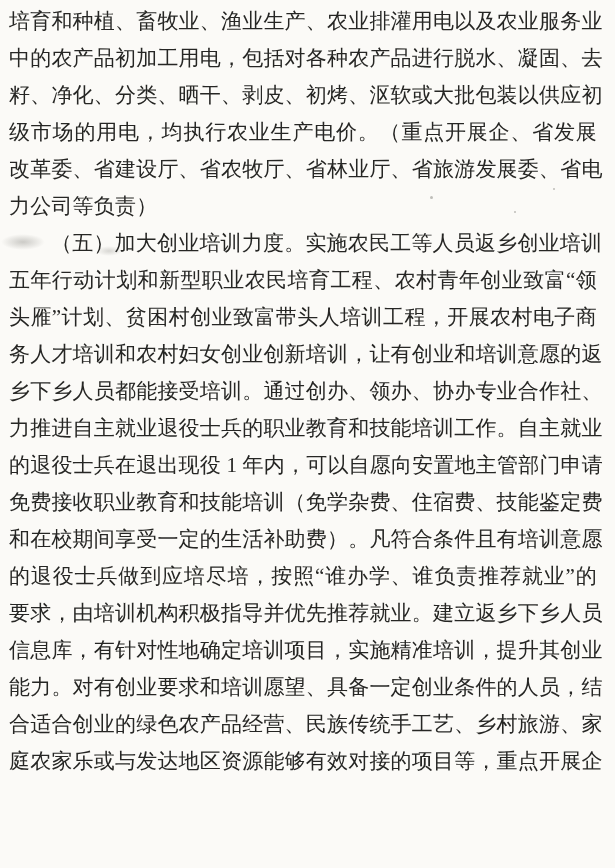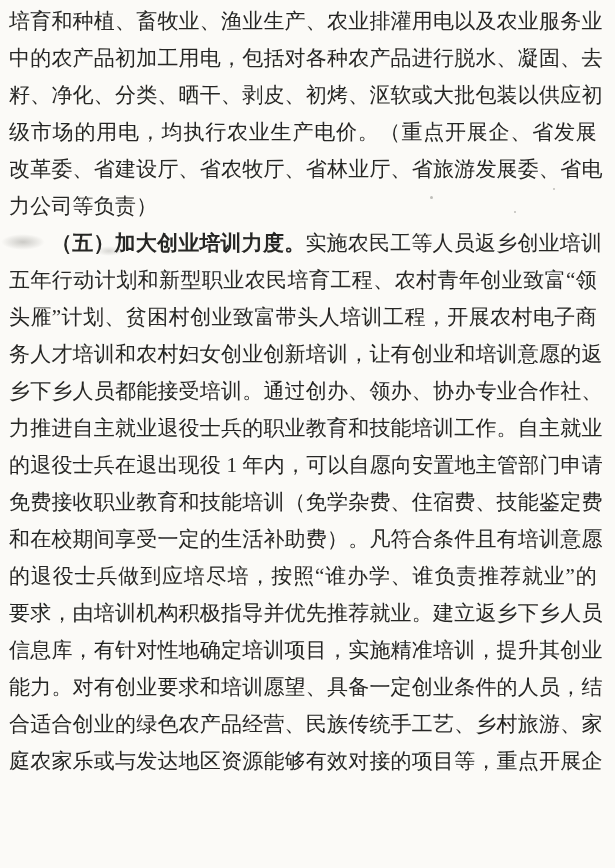--- a/index.html
+++ b/index.html
@@ -29,21 +29,21 @@
     letter-spacing:0.2px;
   }
   .para-end{
     text-align:right;
     text-align-last:left;
   }
   .indent{
     padding-left:42px;
   }
   .bold{
-    font-weight:bold;
+    font-weight:normal;
     margin-top:24px;
   }
   
   .speck{
     position:absolute;
     width:3px;height:3px;
     border-radius:50%;
     background:#8d8d87;
     opacity:.55;
   }

